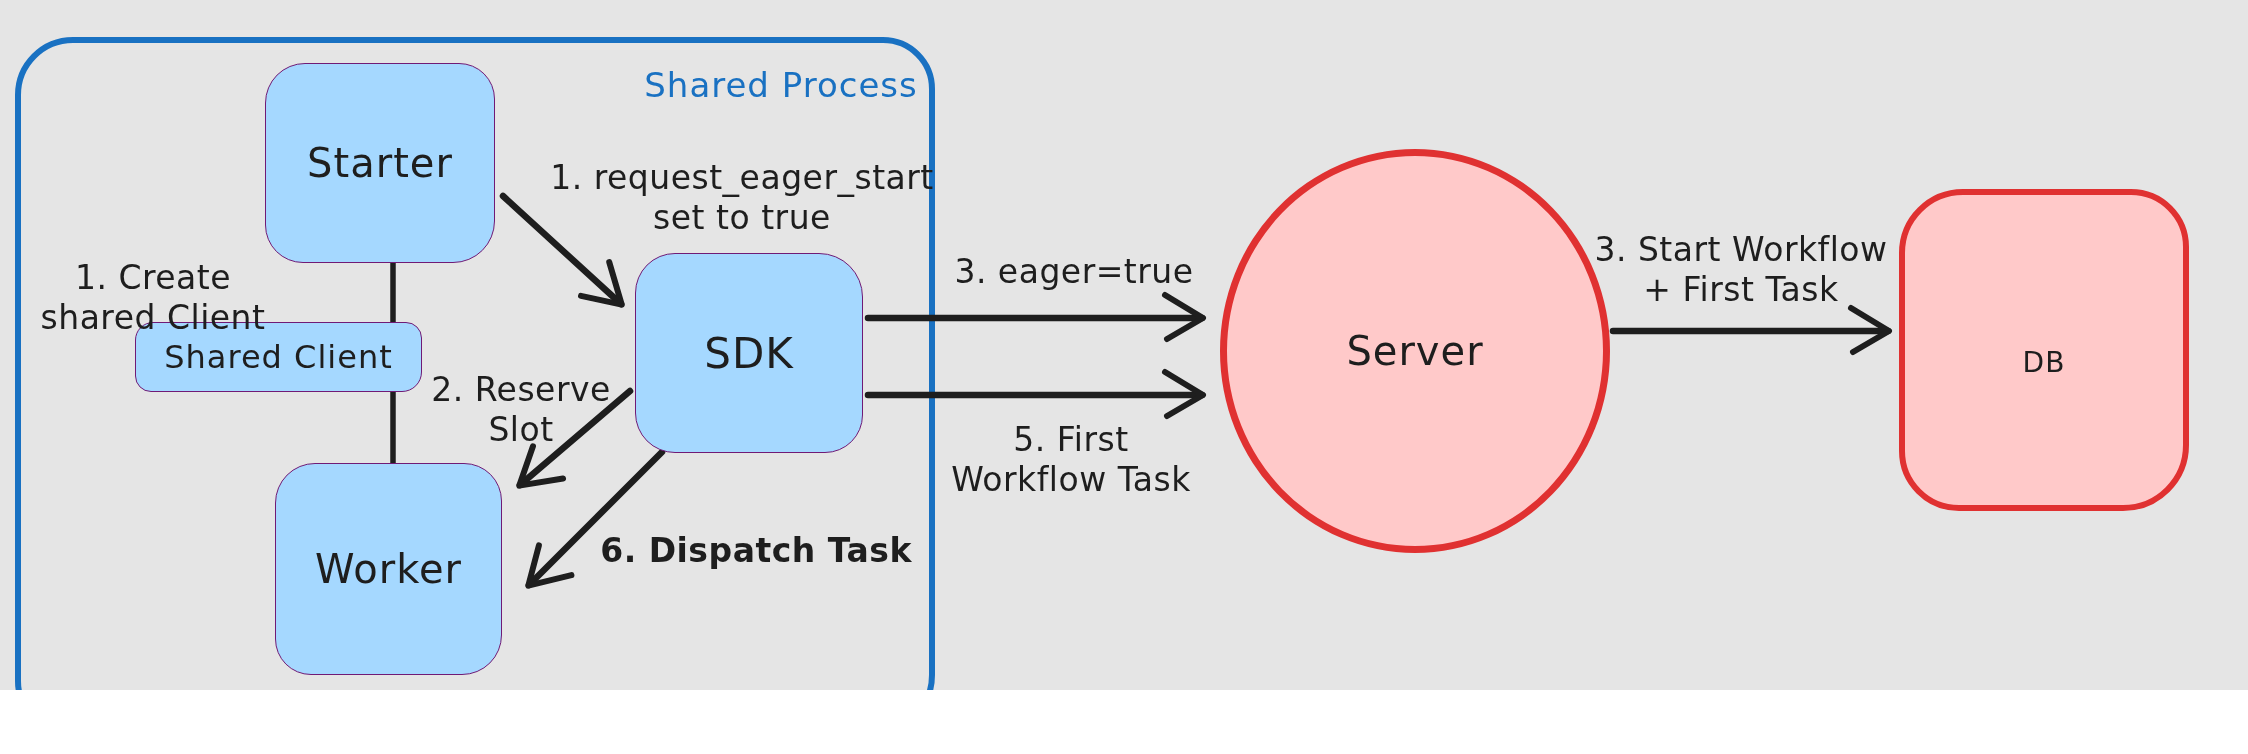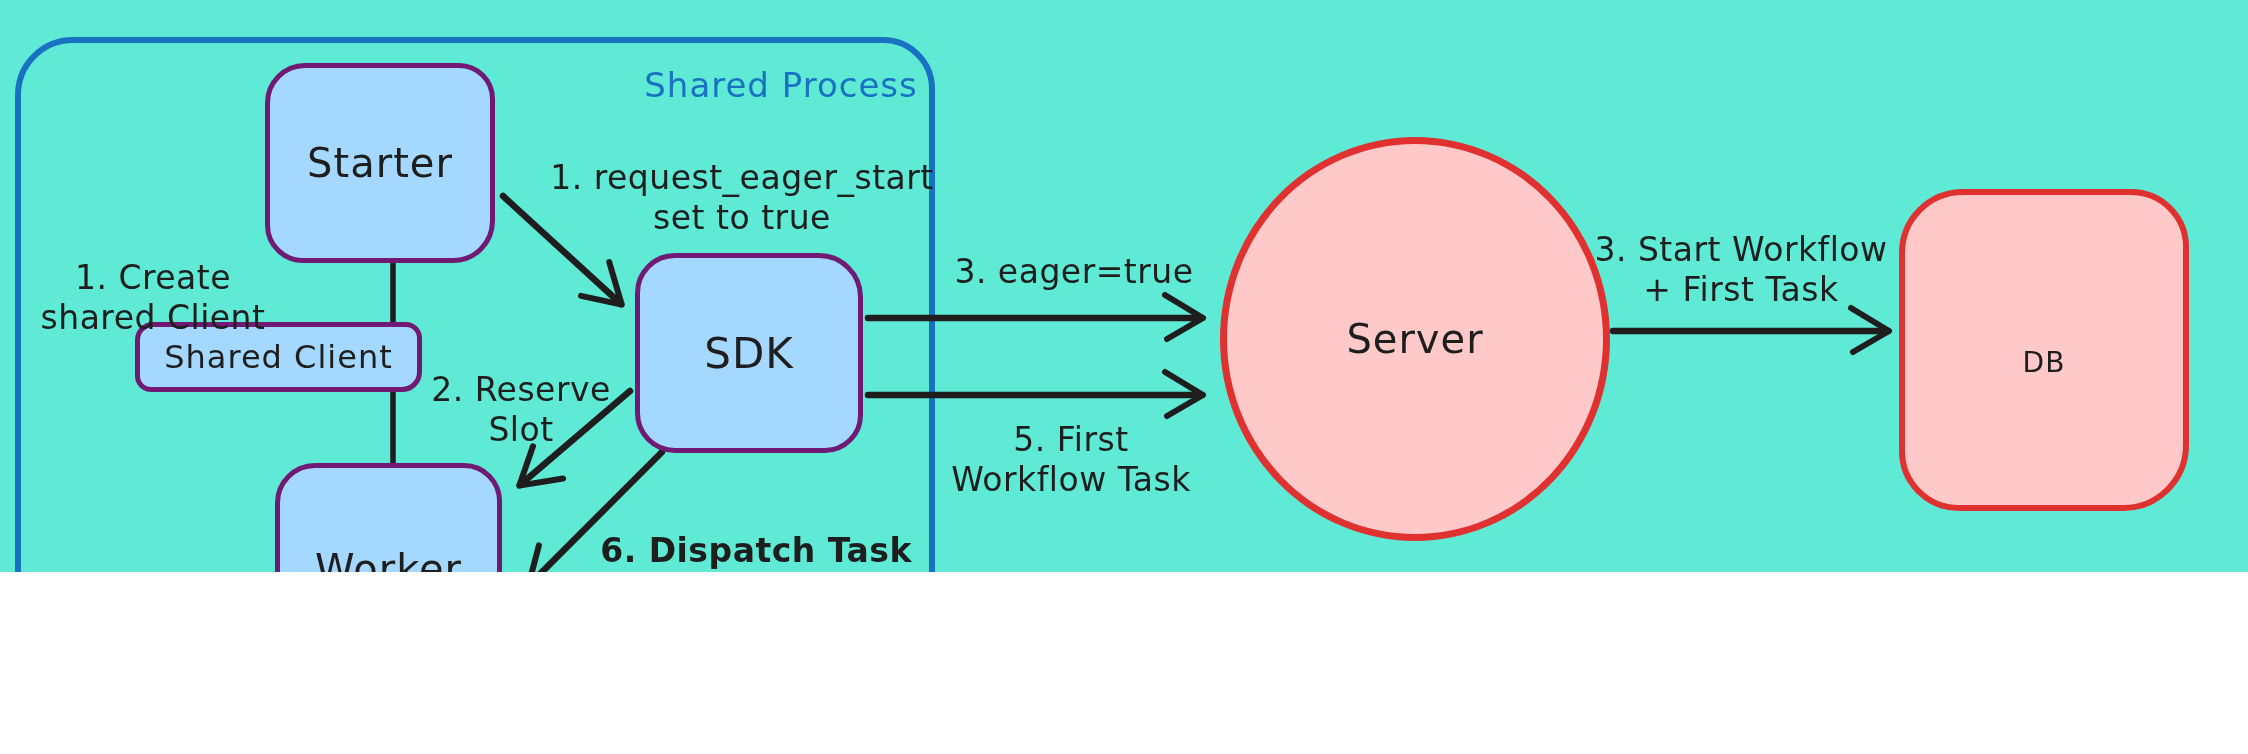--- a/index.html
+++ b/index.html
@@ -1,20 +1,20 @@
 <!DOCTYPE html>
 <html><head>
 <meta charset="utf-8">
 <style>
   html, body { margin: 0; padding: 0; background: #ffffff; }
   .canvas {
     position: relative;
     width: 2248px;
-    height: 572px;
-    background: #5eead4;
+    height: 690px;
+    background: #e5e5e5;
     font-family: "DejaVu Sans", sans-serif;
     color: #1e1e1e;
     overflow: hidden;
   }
 
   
   .group-box {
     position: absolute;
     left: 15px; top: 37px;
     width: 908px; height: 686px;
@@ -30,21 +30,21 @@
     letter-spacing: 1px;
     color: #1971c2;
     white-space: nowrap;
     font-weight: 500;
   }
 
   
   .node {
     position: absolute;
     background: #a5d8ff;
-    border: 5px solid #701a75;
+    border: 1px solid #701a75;
     display: flex;
     align-items: center;
     justify-content: center;
     box-sizing: border-box;
     text-align: center;
   }
   .node .node-label {
     color: #1e1e1e;
     letter-spacing: 1px;
     white-space: nowrap;
@@ -53,21 +53,21 @@
   .node-starter .node-label { font-size: 40px; }
   .node-shared-client { left: 135px; top: 322px; width: 287px; height: 70px; border-radius: 18px 16px 20px 16px; }
   .node-shared-client .node-label { font-size: 32px; }
   .node-worker   { left: 275px; top: 463px; width: 227px; height: 212px; border-radius: 40px 38px 40px 36px; }
   .node-worker .node-label { font-size: 40px; }
   .node-sdk      { left: 635px; top: 253px; width: 228px; height: 200px; border-radius: 40px 44px 38px 40px; align-items: center; }
   .node-sdk .node-label { font-size: 42px; }
 
   
   .node-server {
-    left: 1220px; top: 137px;
+    left: 1220px; top: 149px;
     width: 390px; height: 404px;
     background: #ffc9c9;
     border: 7px solid #e03131;
     border-radius: 50%;
   }
   .node-server .node-label { font-size: 40px; }
   .node-db {
     left: 1899px; top: 189px;
     width: 290px; height: 322px;
     background: #ffc9c9;

